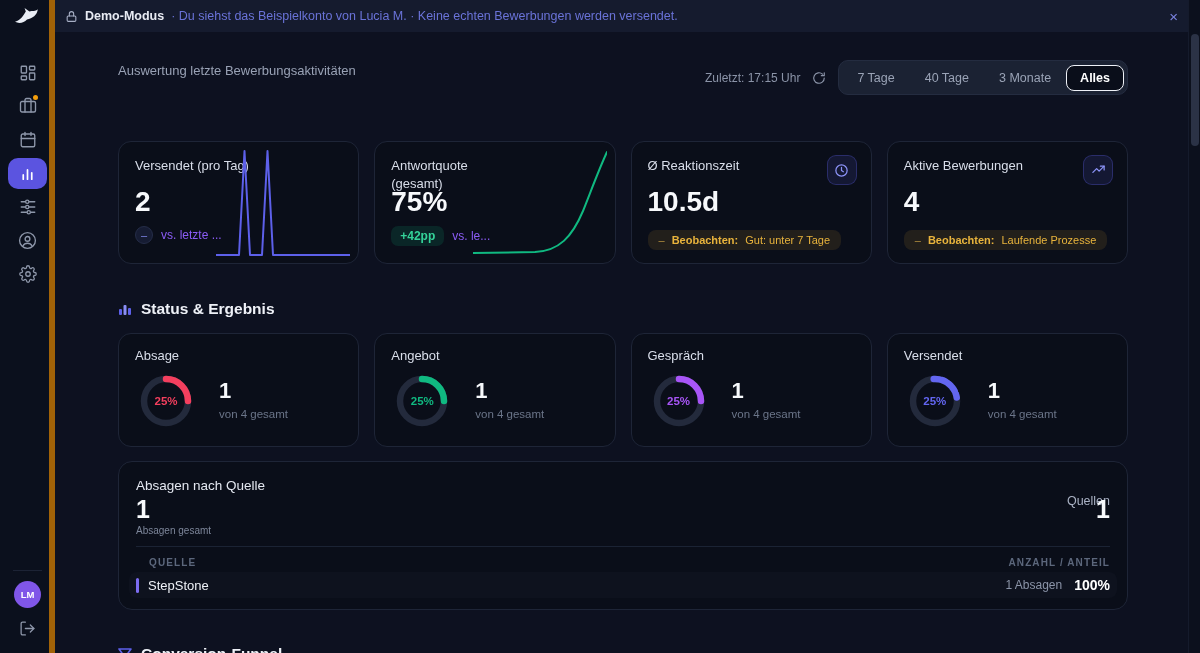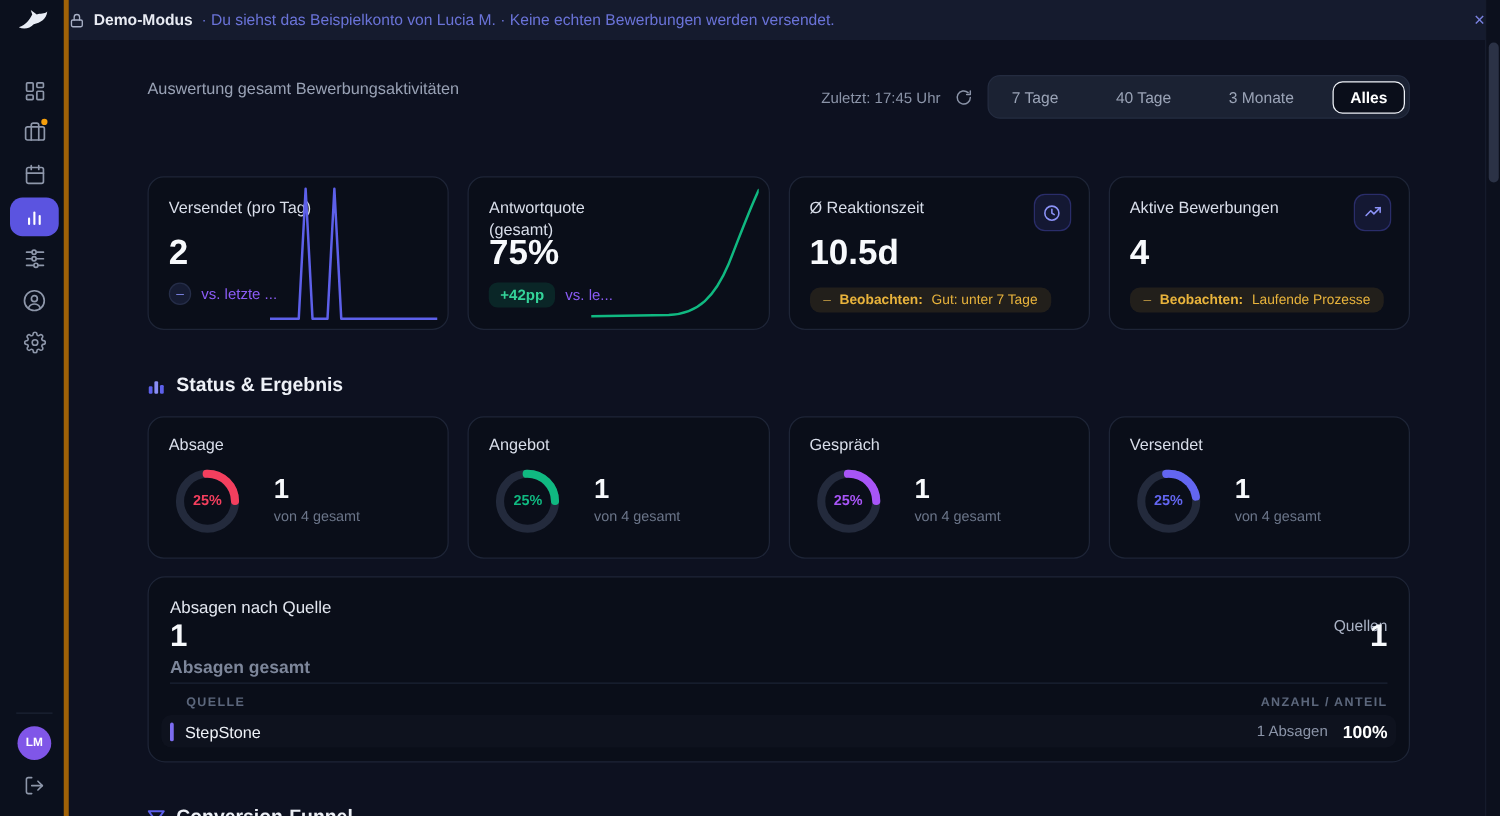--- a/index.html
+++ b/index.html
@@ -7,34 +7,34 @@
   body {
     background:#0d1120;
     font-family:"Liberation Sans", sans-serif;
     color:#e6eaf2;
     position:relative;
     overflow:hidden;
   }
   
   .banner {
     position:absolute; left:55px; top:0; width:1133px; height:32px;
-    background:#151b2e; display:flex; align-items:center; padding:0 0;
+    background:#151b2e; display:flex; align-items:center; padding:0 10px;
     gap:7px; font-size:12.5px;justify-content:space-between;
   }
   .banner .lock { display:flex; align-items:center; color:#a8b0c6; }
   .banner .b-label { color:#e8ebf3; font-weight:bold; }
   .banner .b-msg { color:#6a73d8; }
   .banner .b-close {
     margin-left:auto; color:#7a82e0; font-size:15px; line-height:1;
     background:none; border:none; cursor:pointer; font-family:inherit;
   }
   
   .sidebar {
     position:absolute; left:0; top:0; width:55px; height:653px;
-    background:#0b101d; border-right:4px solid #a16207; z-index:5;
+    background:#0b101d; border-right:6px solid #a16207; z-index:5;
   }
   .logo { position:absolute; left:12px; top:5px; width:30px; height:24px; }
   .nav-item {
     position:absolute; left:0; width:55px; height:30px;
     display:flex; align-items:center; justify-content:center;
     color:#8e97aa; background:none; border:none; cursor:pointer;
   }
   .nav-item.active-box {
     left:8px; width:39px; height:31px; background:#5b54e0;
     border-radius:10px; color:#ffffff;
@@ -53,21 +53,21 @@
   .logout { top:613px; }
   
   .main { position:absolute; left:55px; top:32px; width:1133px; height:621px; background:#0d1120; }
   .page-header { position:absolute; left:63px; top:24px; }
   .page-title { font-size:30px; font-weight:bold; color:#f4f6fa; letter-spacing:0.2px; }
   .page-sub { margin-top:7px; font-size:13px; color:#99a2b5; }
   .header-right { position:absolute; right:60px; top:28px; display:flex; align-items:center; gap:12px; }
   .last-updated { font-size:12px; color:#8b94a8; }
   .refresh-btn { background:none; border:none; color:#8b94a8; cursor:pointer; display:flex; }
   .range-tabs {
-    display:flex; align-items:center; gap:16px; background:#1b2233;
+    display:flex; align-items:center; gap:0; background:#1b2233;
     border:1px solid #242c40; border-radius:10px; padding:3px; height:35px;
   }
   .range-tab {
     padding:6px 15px; font-size:12.5px; color:#9aa3b6; background:none;
     border:none; border-radius:8px; cursor:pointer; font-family:inherit; white-space:nowrap;
   }
   .range-tab.active {
     background:#0a0e1a; border:1.5px solid #eef1f7; color:#ffffff; font-weight:bold;
     padding:5px 13px;
   }
@@ -126,21 +126,21 @@
   .violet { color:#a855f7; } .indigo { color:#6366f1; }
   .donut-value { position:absolute; left:100px; top:44px; font-size:22px; font-weight:bold; color:#f7f9fc; }
   .donut-note { position:absolute; left:100px; top:74px; font-size:11.5px; color:#6b7589; }
   
   .sources-card {
     position:absolute; left:63px; top:429px; width:1010px; height:149px;
     background:#0a0e19; border:1px solid #1e2537; border-radius:14px; overflow:hidden;
   }
   .src-title { position:absolute; left:17px; top:16px; font-size:13.5px; color:#e3e7f0; }
   .src-total { position:absolute; left:17px; top:33px; font-size:25px; font-weight:bold; color:#f7f9fc; }
-  .src-total-label { position:absolute; left:17px; top:63px; font-size:14px; color:#7d869a;font-weight:bold; }
+  .src-total-label { position:absolute; left:17px; top:63px; font-size:10px; color:#7d869a; }
   .src-right-label { position:absolute; right:17px; top:16px; font-size:12.5px; color:#aab2c4;margin-top:16px; }
   .src-right-value { position:absolute; right:17px; top:33px; font-size:25px; font-weight:bold; color:#f7f9fc; }
   .src-divider { position:absolute; left:17px; right:17px; top:84px; height:1px; background:#1b2334; }
   .src-col {
     position:absolute; top:95px; font-size:10px; font-weight:bold;
     letter-spacing:1.1px; color:#5c677c;
   }
   .src-col.left { left:30px; } .src-col.right { right:17px; }
   .src-row {
     position:absolute; left:10px; right:10px; top:110px; height:26px;
@@ -268,25 +268,25 @@
       </svg>
   </span>
   <span class="b-label">Demo-Modus</span>
   <span class="b-msg">· Du siehst das Beispielkonto von Lucia M. · Keine echten Bewerbungen werden versendet.</span>
   <button class="b-close">×</button>
 </div>
 
 <main class="main">
 
   <div class="page-header">
-    <div class="page-sub">Auswertung gesamt Bewerbungsaktivitäten</div>
+    <div class="page-sub">Auswertung letzte Bewerbungsaktivitäten</div>
   </div>
 
   <div class="header-right">
-    <span class="last-updated">Zuletzt: 17:45 Uhr</span>
+    <span class="last-updated">Zuletzt: 17:15 Uhr</span>
     <button class="refresh-btn">
       <span>
         <svg width="14" height="14" viewBox="0 0 24 24" fill="none" stroke="currentColor" stroke-width="2" stroke-linecap="round" stroke-linejoin="round">
             <path d="M21 12a9 9 0 1 1-3-6.7"></path>
             <polyline points="21 3 21 8 16 8"></polyline>
           </svg>
       </span>
     </button>
     <div class="range-tabs">
       <button class="range-tab">7 Tage</button>

